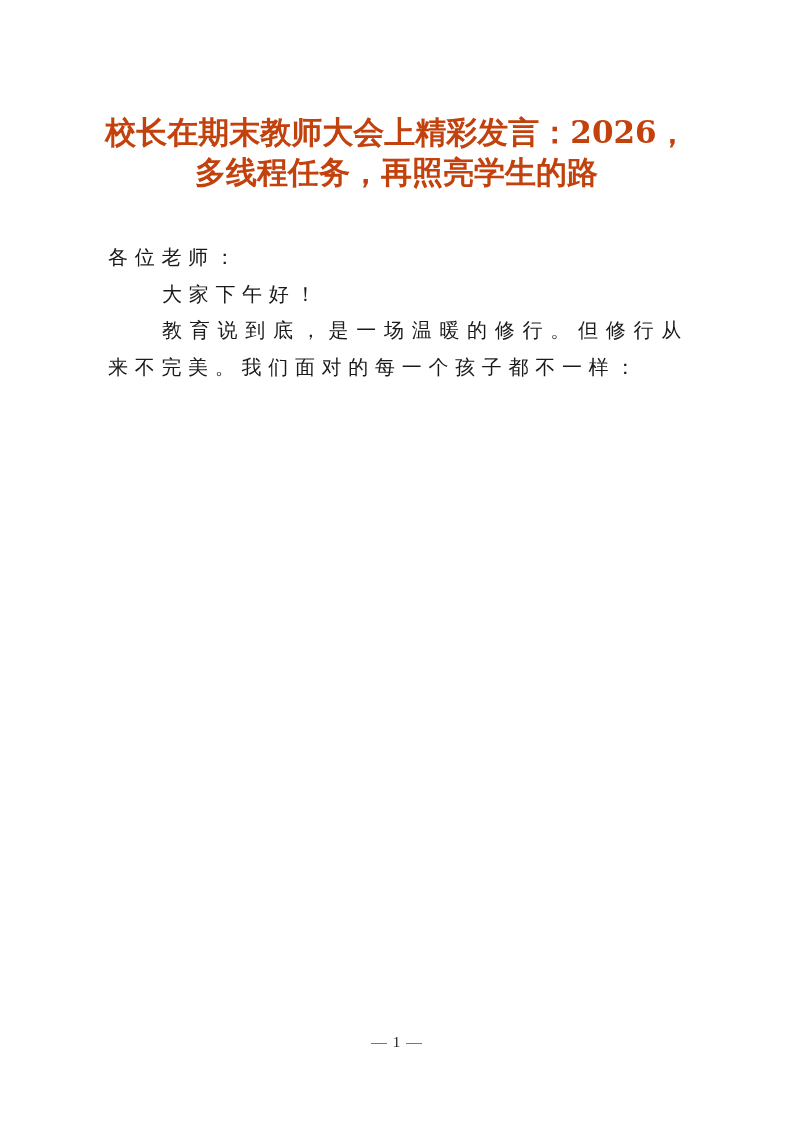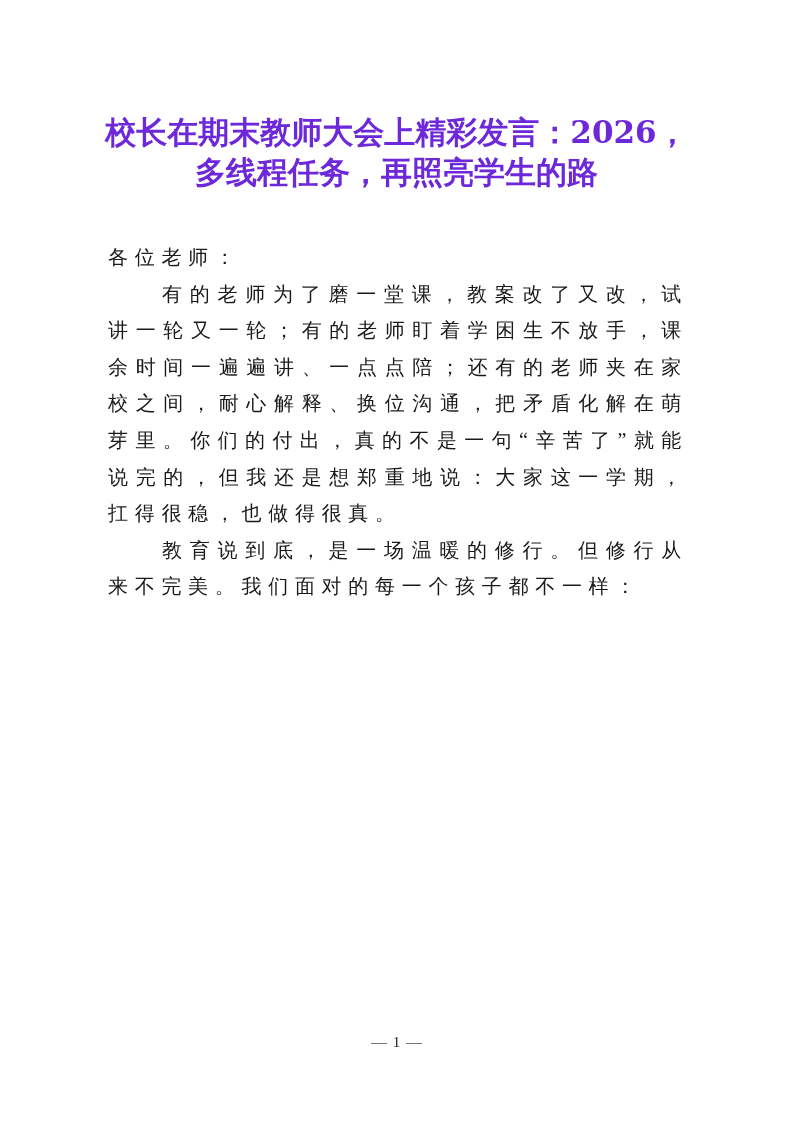--- a/index.html
+++ b/index.html
@@ -25,21 +25,21 @@
       position: absolute;
       left: 60px;
       width: 673px;
       top: 112px;
       text-align: center;
       font-family: "DejaVu Serif", "Liberation Serif", serif;
       font-weight: bold;
       font-size: 31px;
       line-height: 40px;
       letter-spacing: 0px;
-      color: #6d28d9;
+      color: #c2410c;
     }
     .title div { white-space: nowrap; }
     .body {
       position: absolute;
       left: 108px;
       top: 239px;
       width: 580px;
       font-family: "DejaVu Sans", "Liberation Sans", sans-serif;
       font-size: 20px;
       line-height: 36.6px;
@@ -78,21 +78,21 @@
 
 <div class="page">
 
   <div class="title">
     <div>校长在期末教师大会上精彩发言：2026，</div>
     <div>多线程任务，再照亮学生的路</div>
   </div>
 
   <div class="body">
     <p class="salutation">各位老师：</p>
-    <p class="indent">有的老师为了磨一堂课，教案改了又改，试讲一轮又一轮；有的老师盯着学困生不放手，课余时间一遍遍讲、一点点陪；还有的老师夹在家校之间，耐心解释、换位沟通，把矛盾化解在萌芽里。你们的付出，真的不是一句“辛苦了”就能说完的，但我还是想郑重地说：大家这一学期，扛得很稳，也做得很真。</p>
+    <p class="indent">大家下午好！</p>
     <p class="indent">教育说到底，是一场温暖的修行。但修行从来不完美。我们面对的每一个孩子都不一样：</p>
   </div>
 
   <div class="footer">
     <span class="dash"></span><span>1</span><span class="dash"></span>
   </div>
 
 </div>
 
 </body></html>

